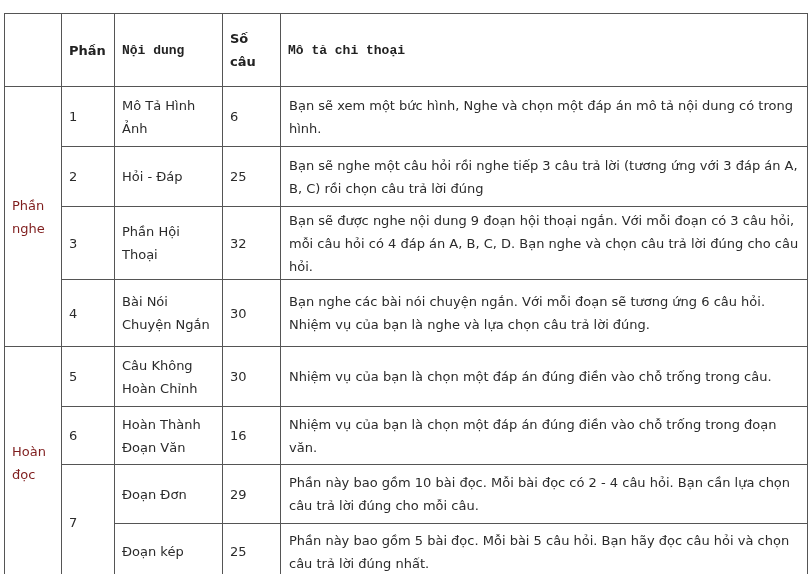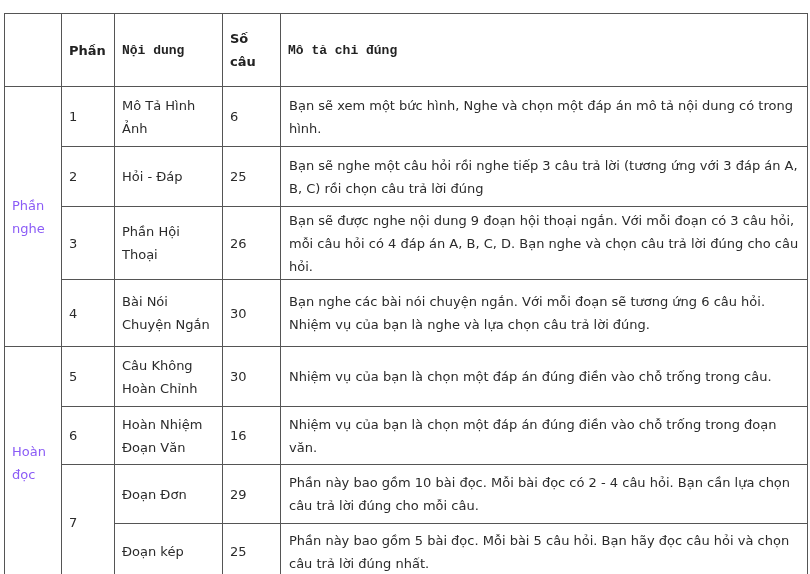--- a/index.html
+++ b/index.html
@@ -14,21 +14,21 @@
     border: 1px solid #555555;
     padding: 0 7px 0 7px;
     vertical-align: middle;
     line-height: 23px;
     text-align: left;
     font-weight: normal;
   }
   table.toeic th { font-weight: bold; color: #222; }
   th.center, th.desc { text-align: center; font-family: Liberation Mono, monospace; }
   th.scol { text-align: center; line-height: 20px; }
-  td.group { font-weight: bold; color: #8b5cf6; }
+  td.group { font-weight: bold; color: #7f1d1d; }
   tr.h-head { height: 73px; }
   tr.h1 { height: 60px; }
   tr.h2 { height: 60px; }
   tr.h3 { height: 73px; }
   tr.h4 { height: 67px; }
   tr.h5 { height: 60px; }
   tr.h6 { height: 58px; }
   tr.h7 { height: 59px; }
   tr.h8 { height: 56px; }
   .desc-cell { padding-left: 8px !important; }
@@ -43,59 +43,59 @@
     <col style="width:108px">
     <col style="width:58px">
     <col style="width:527px">
   </colgroup>
   <thead>
     <tr class="h-head">
       <th></th>
       <th>Phần</th>
       <th class="center">Nội dung</th>
       <th class="scol">Số câu</th>
-      <th class="desc">Mô tả chi đúng</th>
+      <th class="desc">Mô tả chi thoại</th>
     </tr>
   </thead>
   <tbody>
     <tr class="h1">
       <td class="group" rowspan="4">Phần nghe</td>
       <td>1</td>
       <td>Mô Tả Hình Ảnh</td>
       <td>6</td>
       <td class="desc-cell">Bạn sẽ xem một bức hình, Nghe và chọn một đáp án mô tả nội dung có trong hình.</td>
     </tr>
     <tr class="h2">
       <td>2</td>
       <td>Hỏi - Đáp</td>
       <td>25</td>
       <td class="desc-cell">Bạn sẽ nghe một câu hỏi rồi nghe tiếp 3 câu trả lời (tương ứng với 3 đáp án A, B, C) rồi chọn câu trả lời đúng</td>
     </tr>
     <tr class="h3">
       <td>3</td>
       <td>Phần Hội Thoại</td>
-      <td>26</td>
+      <td>32</td>
       <td class="desc-cell">Bạn sẽ được nghe nội dung 9 đoạn hội thoại ngắn. Với mỗi đoạn có 3 câu hỏi, mỗi câu hỏi có 4 đáp án A, B, C, D. Bạn nghe và chọn câu trả lời đúng cho câu hỏi.</td>
     </tr>
     <tr class="h4">
       <td>4</td>
       <td>Bài Nói Chuyện Ngắn</td>
       <td>30</td>
       <td class="desc-cell">Bạn nghe các bài nói chuyện ngắn. Với mỗi đoạn sẽ tương ứng 6 câu hỏi. Nhiệm vụ của bạn là nghe và lựa chọn câu trả lời đúng.</td>
     </tr>
     <tr class="h5">
       <td class="group" rowspan="4">Hoàn đọc</td>
       <td>5</td>
       <td>Câu Không Hoàn Chỉnh</td>
       <td>30</td>
       <td class="desc-cell">Nhiệm vụ của bạn là chọn một đáp án đúng điền vào chỗ trống trong câu.</td>
     </tr>
     <tr class="h6">
       <td>6</td>
-      <td>Hoàn Nhiệm Đoạn Văn</td>
+      <td>Hoàn Thành Đoạn Văn</td>
       <td>16</td>
       <td class="desc-cell">Nhiệm vụ của bạn là chọn một đáp án đúng điền vào chỗ trống trong đoạn văn.</td>
     </tr>
     <tr class="h7">
       <td rowspan="2">7</td>
       <td>Đoạn Đơn</td>
       <td>29</td>
       <td class="desc-cell">Phần này bao gồm 10 bài đọc. Mỗi bài đọc có 2 - 4 câu hỏi. Bạn cần lựa chọn câu trả lời đúng cho mỗi câu.</td>
     </tr>
     <tr class="h8">

